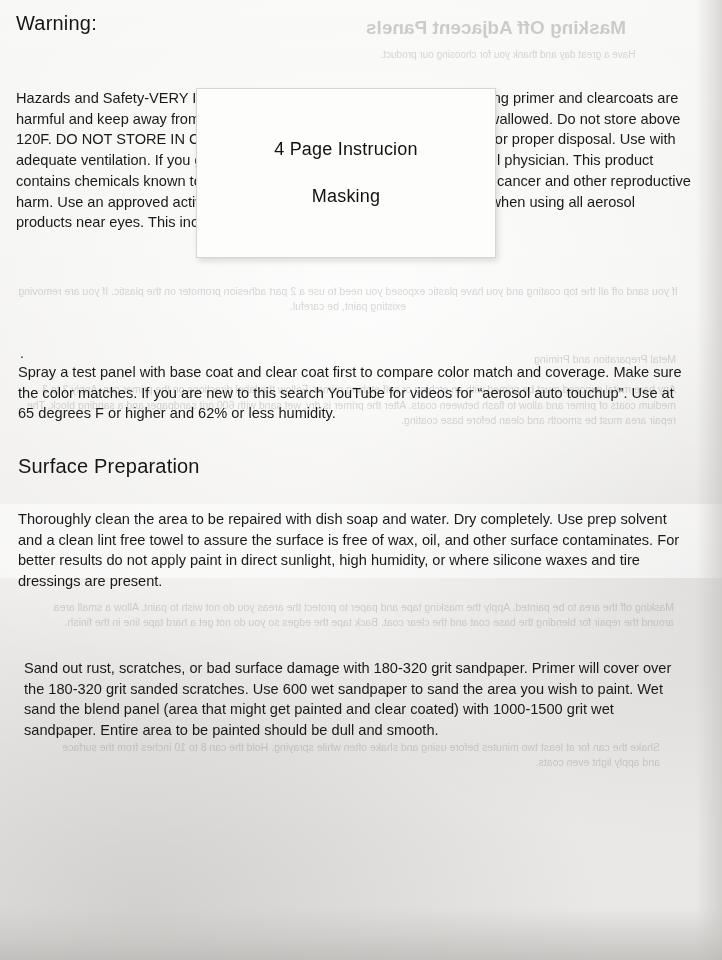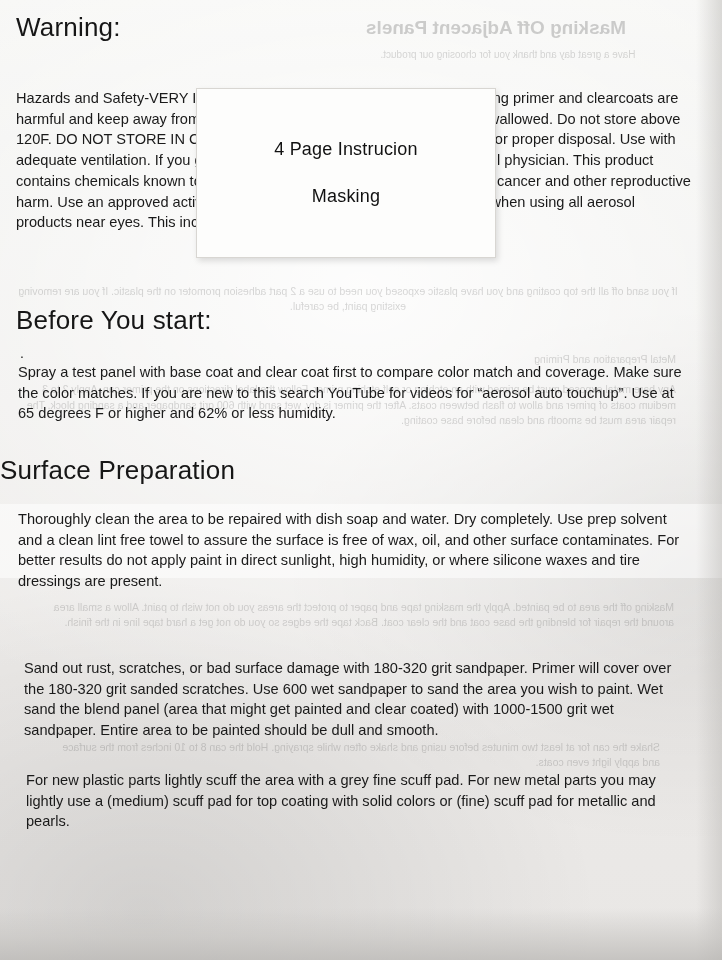--- a/index.html
+++ b/index.html
@@ -104,21 +104,21 @@
   
   .content {
     position: absolute;
     inset: 0;
     padding: 0;
   }
   h1.heading {
     position: absolute;
     margin: 0;
     font-weight: 400;
-    font-size: 26px;
+    font-size: 20px;
     letter-spacing: 0.2px;
     color: #161616;
   }
   p.body {
     position: absolute;
     margin: 0;
     font-size: 14.6px;
     line-height: 1.42;
     color: #1a1a1a;
   }
@@ -131,21 +131,21 @@
   }
 
   
   #h-warning   { left: 16px;  top: 12px; }
   #p-warning   { left: 16px;  top: 88px;  width: 676px; }
 
   #h-before    { left: 16px;  top: 305px; }
   #dot-before  { position:absolute; left: 20px; top: 345px; font-size: 14px; color:#1a1a1a; }
   #p-before    { left: 18px;  top: 362px; width: 664px; }
 
-  #h-surface   { left: 0;  top: 455px; text-align: right; }
+  #h-surface   { left: 18px;  top: 455px; text-align: right; }
   #band-surface{ top: 504px; height: 74px; }
   #p-surface   { left: 18px;  top: 509px; width: 672px; }
 
   #h-basic     { left: 16px;  top: 615px; }
   #p-basic1    { left: 24px;  top: 658px; width: 662px; }
   #p-basic2    { left: 26px;  top: 770px; width: 646px; }
 
   .italic { }
 
   
@@ -186,30 +186,28 @@
 
 Any bare metal exposed must be primed with an etching or self etching primer. Follow the label directions on the primer can. Apply 2 to 3 medium coats of primer and allow to flash between coats. After the primer is dry, wet sand with 600 grit sandpaper and a sanding block. The repair area must be smooth and clean before base coating.</div>
   <div class="showthrough st-block-d">Masking off the area to be painted. Apply the masking tape and paper to protect the areas you do not wish to paint. Allow a small area around the repair for blending the base coat and the clear coat. Back tape the edges so you do not get a hard tape line in the finish.</div>
   <div class="showthrough st-block-e">Shake the can for at least two minutes before using and shake often while spraying. Hold the can 8 to 10 inches from the surface and apply light even coats.</div>
 
   <div class="content">
 
     <h1 class="heading" id="h-warning">Warning:</h1>
     <p class="body" id="p-warning">Hazards and Safety-VERY IMPORTANT. All aerosol touch-up paint including primer and clearcoats are harmful and keep away from children. Call a physician IMMEDIATELY if swallowed. Do not store above 120F. DO NOT STORE IN CAR and avoid freezing. See local regulations for proper disposal. Use with adequate ventilation. If you get dizzy stop product use immediately and call physician. This product contains chemicals known to the State of California to cause birth defects, cancer and other reproductive harm. Use an approved active paint respirator and WEAR safety goggles when using all aerosol products near eyes. This includes the primer, paint and clearcoat.</p>
 
-    <h1 class="heading" id="h-before">Before You start:</h1>
     <span id="dot-before">.</span>
     <p class="body" id="p-before">Spray a test panel with base coat and clear coat first to compare color match and coverage. Make sure the color matches.  If you are new to this search YouTube for videos for “aerosol auto touchup”.  Use at 65 degrees F or higher and 62% or less humidity.</p>
 
     <h1 class="heading" id="h-surface">Surface Preparation</h1>
     <div class="band" id="band-surface"></div>
     <p class="body" id="p-surface"><span>Thoroughly clean the area to be repaired with dish soap and water.  </span><span class="italic">Dry completely.</span><span> Use prep solvent and a clean lint free towel to assure the surface is free of wax, oil, and other surface contaminates. For better results do not apply paint in direct sunlight, high humidity, or where silicone waxes and tire dressings are present.</span></p>
 
     <p class="body" id="p-basic1">Sand out rust, scratches, or bad surface damage with 180-320 grit sandpaper. Primer will cover over the 180-320 grit sanded scratches. Use 600 wet sandpaper to sand the area you wish to paint. Wet sand the blend panel (area that might get painted and clear coated) with 1000-1500 grit wet sandpaper. Entire area to be painted should be dull and smooth.</p>
-    <p class="body" id="p-basic2">For new plastic parts lightly scuff the area with a grey fine scuff pad. For new metal parts you may lightly use a (medium) scuff pad for top coating with solid colors or (fine) scuff pad for metallic and pearls.</p>
 
   </div>
 
   <div class="label-card">
     <div class="line">4 Page Instrucion</div>
     <div class="line">Masking</div>
   </div>
 
   <div class="edge-right"></div>
   <div class="edge-bottom"></div>

